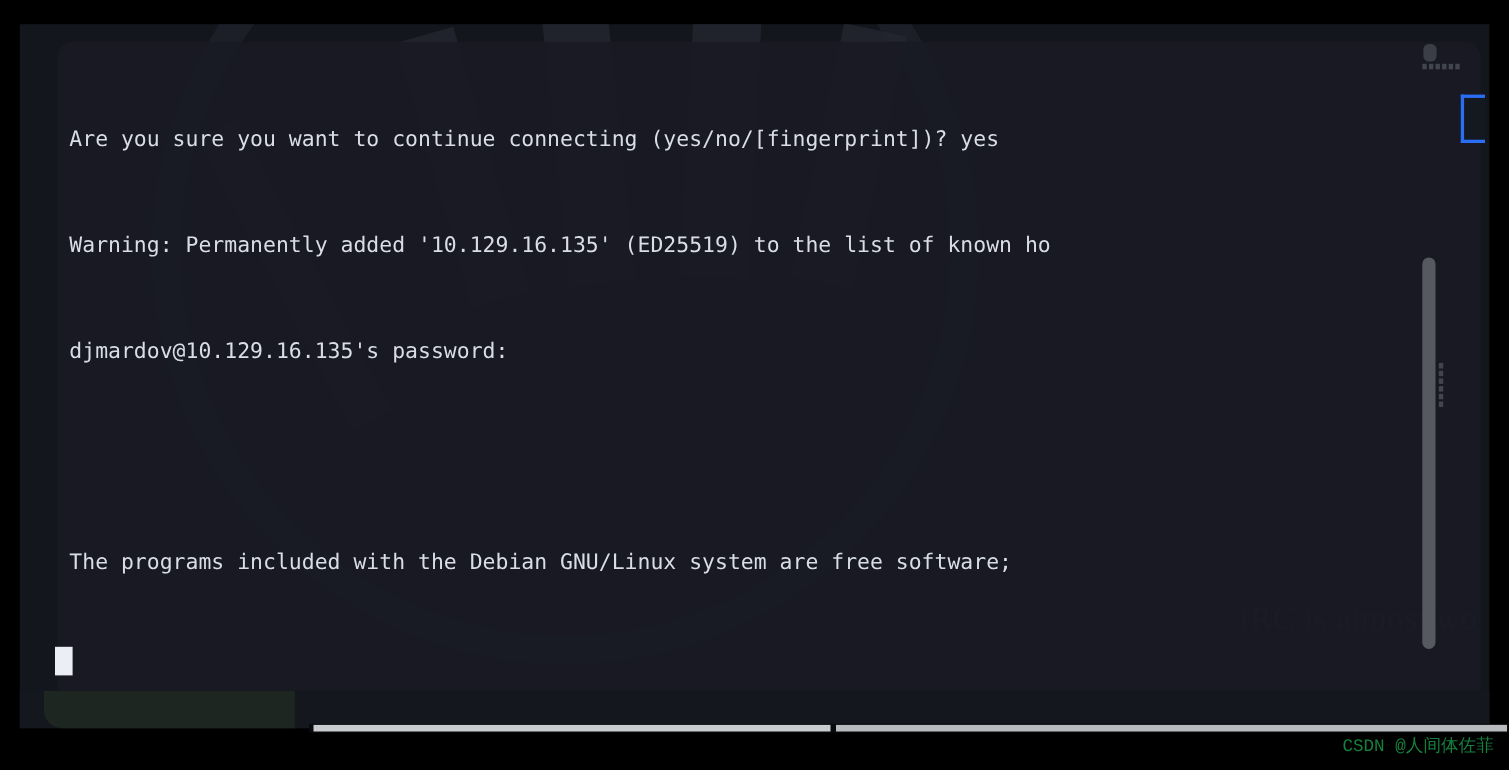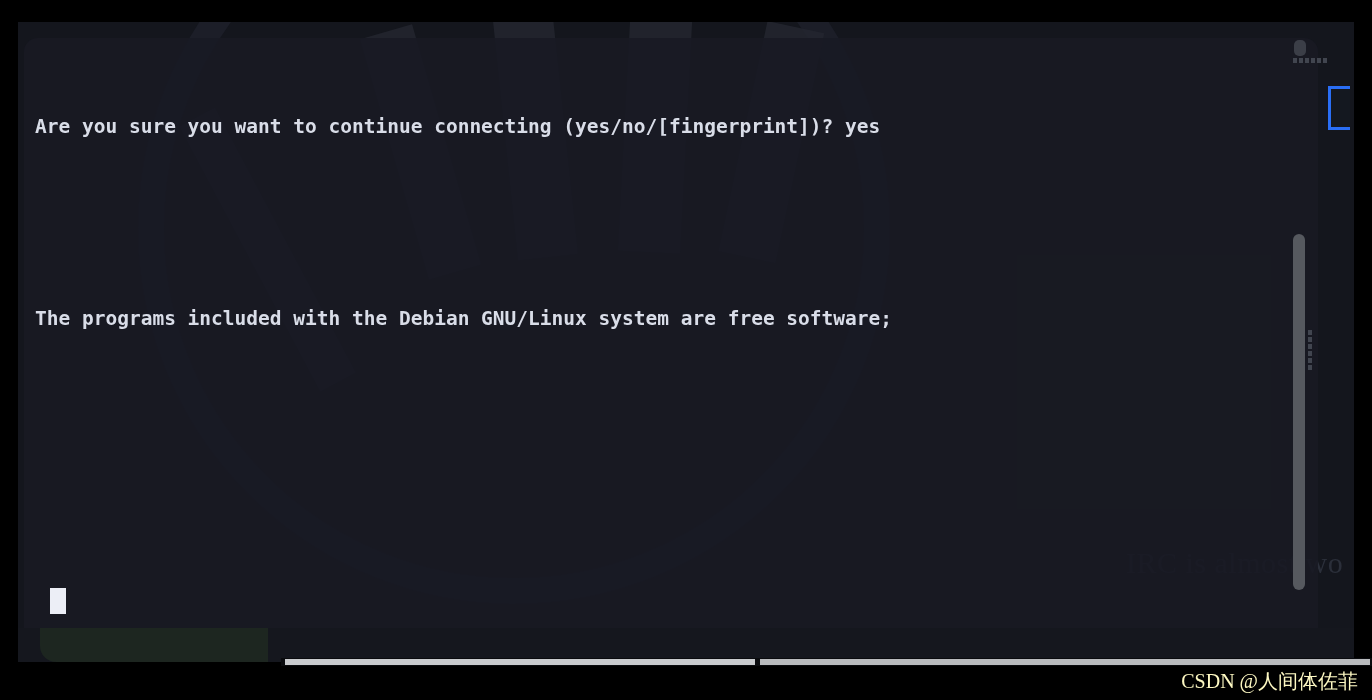--- a/index.html
+++ b/index.html
@@ -48,26 +48,25 @@
     font-family: "Liberation Serif", serif;
     font-size: 30px;
     color: #2b2f3a;
     white-space: nowrap;
     letter-spacing: .5px;
   }
 
   
   #terminal {
     position: absolute;
-    left: 24px; top: 38px;
+    left: 52px; top: 38px;
     width: 1294px; height: 590px;
     border-radius: 14px 14px 0 0;
     background: rgba(24, 26, 35, 0.90);
     overflow: hidden;
-    font-weight: bold;
   }
   #term-body {
     position: absolute;
     left: 0; top: 0;
     width: 1294px; height: 590px;
   }
   #term-text {
     position: absolute;
     left: 11px; top: 9px;
     width: 1258px;
@@ -169,23 +168,23 @@
     left: 40px; top: 628px;
     width: 228px; height: 34px;
     border-bottom-left-radius: 16px;
     background: #1d2620;
   }
 
   
   #watermark {
     position: absolute;
     right: 14px; top: 668px;
-    font-family: Liberation Serif, serif;
-    font-size: 20px;
-    color: #fef9c3;
+    font-family: Liberation Mono, monospace;
+    font-size: 16px;
+    color: #15803d;
     white-space: nowrap;
   }
 </style>
 </head>
 <body>
 
 <div id="desktop">
 
   <div id="wallpaper">
     <div class="wp-ring" style="left:120px; top:-170px; width:700px; height:700px;"></div>
@@ -194,20 +193,22 @@
     <div class="wp-spoke" style="left:600px; top:-10px; width:62px; height:240px; transform:rotate(3deg);"></div>
     <div class="wp-spoke" style="left:700px; top:0px;  width:58px;  height:235px; transform:rotate(12deg);"></div>
     <div class="wp-spoke" style="left:300px; top:60px; width:40px;  height:300px; transform:rotate(-28deg);"></div>
     <div id="wp-text">IRC is almost wo</div>
   </div>
 
   <div id="terminal">
     <div id="term-body">
       <div id="term-text">
         <span class="ln">Are you sure you want to continue connecting (yes/no/[fingerprint])? yes</span>
+        <span class="ln">Warning: Permanently added '10.129.16.135' (ED25519) to the list of known ho</span>
+        <span class="ln">djmardov@10.129.16.135's password:</span>
         <span class="ln blank"></span>
         <span class="ln">The programs included with the Debian GNU/Linux system are free software;</span>
         
         
         
         
         
         
         
         

